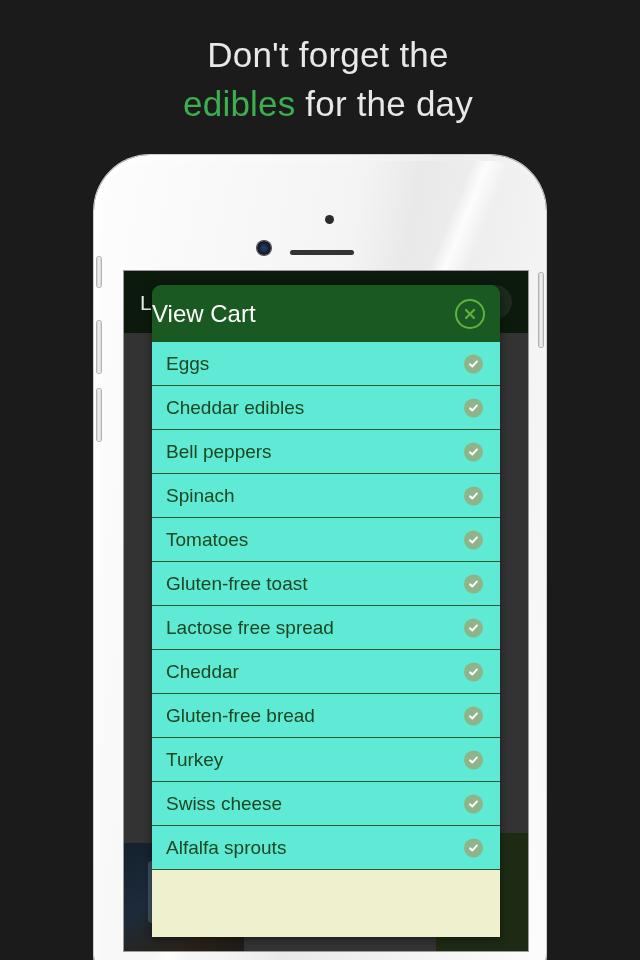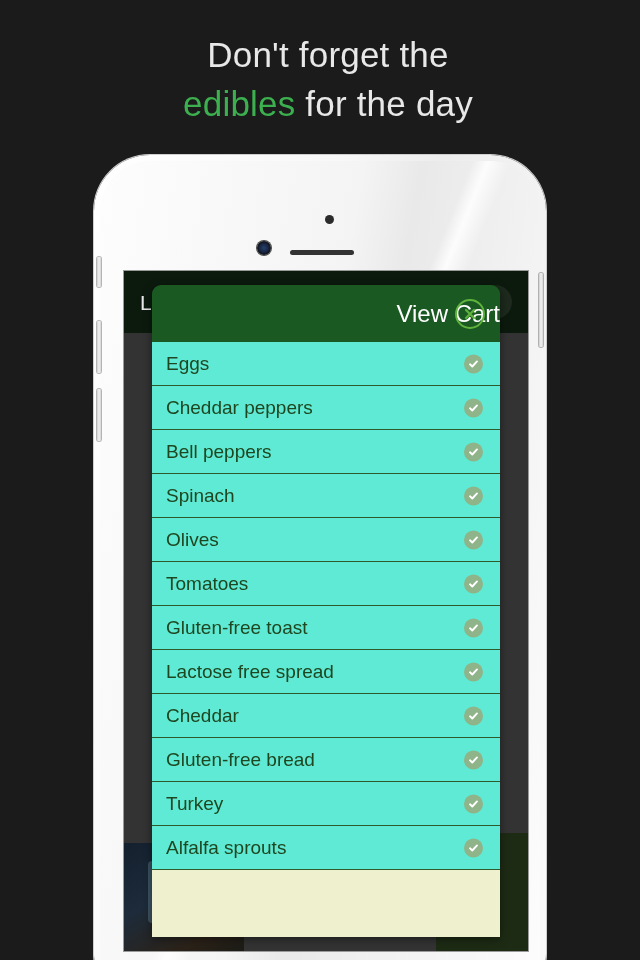--- a/index.html
+++ b/index.html
@@ -109,21 +109,21 @@
     width:348px; height:652px;
     border-radius:9px 9px 0 0;
     overflow:hidden;
     box-shadow:0 2px 10px rgba(0,0,0,.45);
   }
   .modal-header{
     position:relative; height:57px; background:#1a5a22;
   }
   .modal-title{
     position:absolute; left:0; top:0; width:100%; height:57px;
-    line-height:57px; text-align:right;
+    line-height:57px; text-align:left;
     font-size:24px; color:#ffffff; font-weight:400;
   }
   .close-btn{
     position:absolute; right:15px; top:14px;
     width:30px; height:30px; border-radius:50%;
     border:2px solid #5fb33c;
     display:flex; align-items:center; justify-content:center;
     cursor:pointer;
   }
   .close-btn svg{ display:block; }
@@ -197,21 +197,21 @@
           <div class="modal-list">
               <div class="list-row">
                 <span class="row-label">Eggs</span>
                 <span class="row-check">
                   <svg width="13" height="13" viewBox="0 0 13 13" aria-hidden="true">
                     <path d="M3 6.8 L5.3 9 L10 3.9" stroke="#ffffff" stroke-width="1.9" fill="none" stroke-linecap="round" stroke-linejoin="round"></path>
                   </svg>
                 </span>
               </div>
               <div class="list-row">
-                <span class="row-label">Cheddar peppers</span>
+                <span class="row-label">Cheddar edibles</span>
                 <span class="row-check">
                   <svg width="13" height="13" viewBox="0 0 13 13" aria-hidden="true">
                     <path d="M3 6.8 L5.3 9 L10 3.9" stroke="#ffffff" stroke-width="1.9" fill="none" stroke-linecap="round" stroke-linejoin="round"></path>
                   </svg>
                 </span>
               </div>
               <div class="list-row">
                 <span class="row-label indent">Bell peppers</span>
                 <span class="row-check">
                   <svg width="13" height="13" viewBox="0 0 13 13" aria-hidden="true">
@@ -221,28 +221,20 @@
               </div>
               <div class="list-row">
                 <span class="row-label">Spinach</span>
                 <span class="row-check">
                   <svg width="13" height="13" viewBox="0 0 13 13" aria-hidden="true">
                     <path d="M3 6.8 L5.3 9 L10 3.9" stroke="#ffffff" stroke-width="1.9" fill="none" stroke-linecap="round" stroke-linejoin="round"></path>
                   </svg>
                 </span>
               </div>
               <div class="list-row">
-                <span class="row-label">Olives</span>
-                <span class="row-check">
-                  <svg width="13" height="13" viewBox="0 0 13 13" aria-hidden="true">
-                    <path d="M3 6.8 L5.3 9 L10 3.9" stroke="#ffffff" stroke-width="1.9" fill="none" stroke-linecap="round" stroke-linejoin="round"></path>
-                  </svg>
-                </span>
-              </div>
-              <div class="list-row">
                 <span class="row-label">Tomatoes</span>
                 <span class="row-check">
                   <svg width="13" height="13" viewBox="0 0 13 13" aria-hidden="true">
                     <path d="M3 6.8 L5.3 9 L10 3.9" stroke="#ffffff" stroke-width="1.9" fill="none" stroke-linecap="round" stroke-linejoin="round"></path>
                   </svg>
                 </span>
               </div>
               <div class="list-row">
                 <span class="row-label">Gluten-free toast</span>
                 <span class="row-check">
@@ -270,20 +262,28 @@
               <div class="list-row">
                 <span class="row-label">Gluten-free bread</span>
                 <span class="row-check">
                   <svg width="13" height="13" viewBox="0 0 13 13" aria-hidden="true">
                     <path d="M3 6.8 L5.3 9 L10 3.9" stroke="#ffffff" stroke-width="1.9" fill="none" stroke-linecap="round" stroke-linejoin="round"></path>
                   </svg>
                 </span>
               </div>
               <div class="list-row">
                 <span class="row-label">Turkey</span>
+                <span class="row-check">
+                  <svg width="13" height="13" viewBox="0 0 13 13" aria-hidden="true">
+                    <path d="M3 6.8 L5.3 9 L10 3.9" stroke="#ffffff" stroke-width="1.9" fill="none" stroke-linecap="round" stroke-linejoin="round"></path>
+                  </svg>
+                </span>
+              </div>
+              <div class="list-row">
+                <span class="row-label">Swiss cheese</span>
                 <span class="row-check">
                   <svg width="13" height="13" viewBox="0 0 13 13" aria-hidden="true">
                     <path d="M3 6.8 L5.3 9 L10 3.9" stroke="#ffffff" stroke-width="1.9" fill="none" stroke-linecap="round" stroke-linejoin="round"></path>
                   </svg>
                 </span>
               </div>
               <div class="list-row">
                 <span class="row-label">Alfalfa sprouts</span>
                 <span class="row-check">
                   <svg width="13" height="13" viewBox="0 0 13 13" aria-hidden="true">

